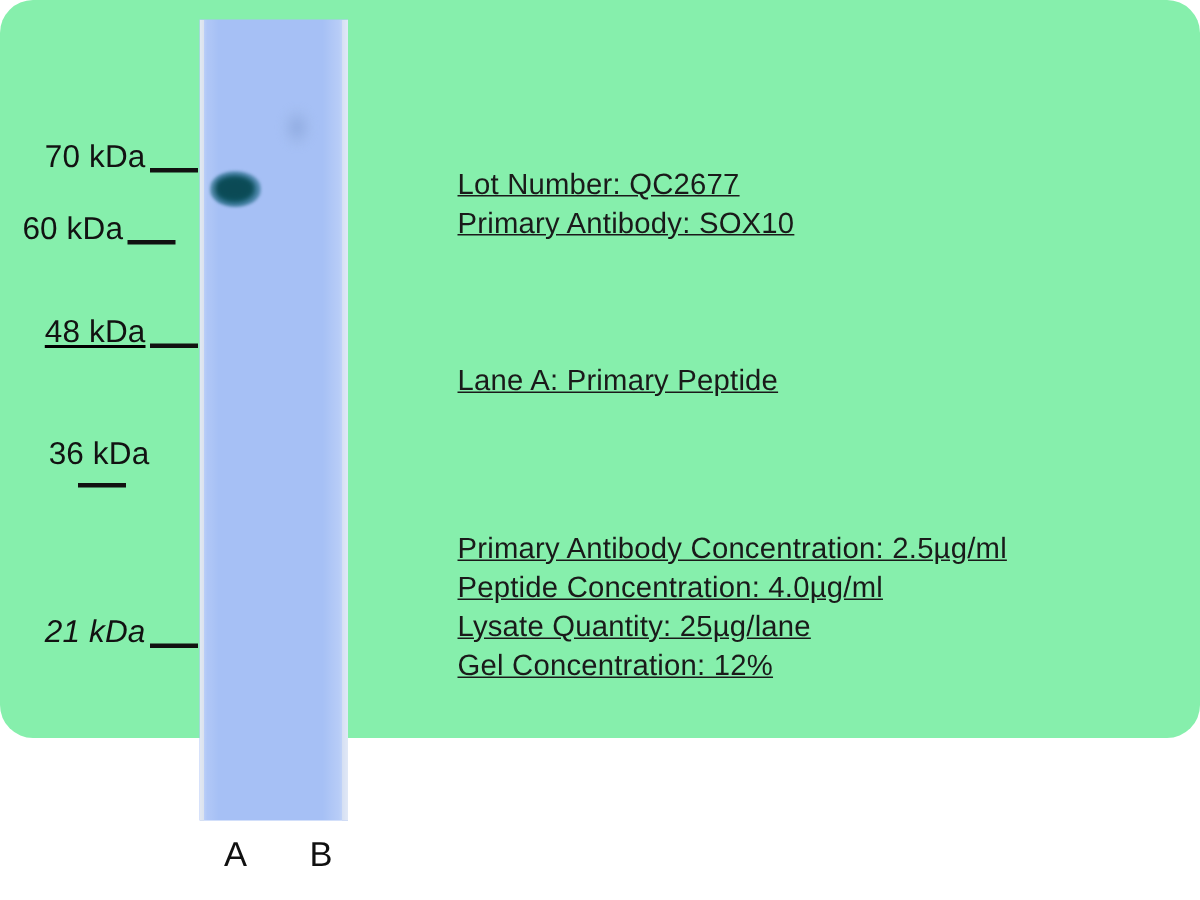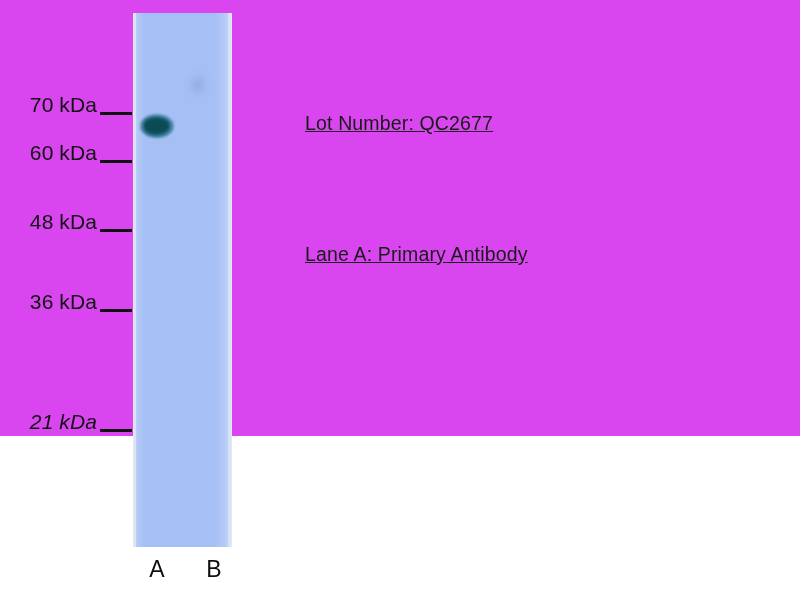--- a/index.html
+++ b/index.html
@@ -13,22 +13,23 @@
     font-family: "Liberation Sans", sans-serif;
     overflow: hidden;
     position: relative;
   }
 
   #figure {
     position: absolute;
     left: 0;
     top: 0;
     width: 800px;
-    height: 436px;
-    background: #d946ef;
+    height: 492px;
+    background: #86efac;
+    border-radius: 22px;
   }
 
   
   .ladder-row {
     position: absolute;
     left: 0;
     width: 132px;
     height: 30px;
     display: flex;
     align-items: center;
@@ -131,31 +132,31 @@
 </head>
 <body>
 
 <div id="figure">
 
   <div class="ladder-row" style="top: 89px;">
     <span class="ladder-label">70 kDa</span>
     <span class="ladder-tick"></span>
   </div>
 
-  <div class="ladder-row" style="top: 137px;">
+  <div class="ladder-row" style="top: 137px; justify-content: center;">
     <span class="ladder-label">60 kDa</span>
     <span class="ladder-tick"></span>
   </div>
 
-  <div class="ladder-row" style="top: 206px;">
+  <div class="ladder-row" style="top: 206px; text-decoration: underline;">
     <span class="ladder-label">48 kDa</span>
     <span class="ladder-tick"></span>
   </div>
 
-  <div class="ladder-row" style="top: 286px;">
+  <div class="ladder-row" style="top: 286px; flex-direction: column;">
     <span class="ladder-label">36 kDa</span>
     <span class="ladder-tick"></span>
   </div>
 
   <div class="ladder-row" style="top: 406px; font-style: italic;">
     <span class="ladder-label">21 kDa</span>
     <span class="ladder-tick"></span>
   </div>
 
   <div id="membrane">
@@ -165,20 +166,27 @@
     <div class="band-core" style="left: 11px; top: 105px; width: 25px; height: 15px;"></div>
 
     <div class="sheen"></div>
   </div>
 
   <div class="lane-letter" style="left: 144px;">A</div>
   <div class="lane-letter" style="left: 201px;">B</div>
 
   <div class="text-block" style="top: 110px;">
     <div>Lot Number: QC2677</div>
+    <div>Primary Antibody: SOX10</div>
   </div>
 
   <div class="text-block" style="top: 241px;">
-    <div>Lane A: Primary Antibody</div>
+    <div>Lane A: Primary Peptide</div>
   </div>
 
+  <div class="text-block" style="top: 353px;">
+    <div>Primary Antibody Concentration: 2.5µg/ml</div>
+    <div>Peptide Concentration: 4.0µg/ml</div>
+    <div>Lysate Quantity: 25µg/lane</div>
+    <div>Gel Concentration: 12%</div>
+  </div>
 
 </div>
 
 </body></html>

